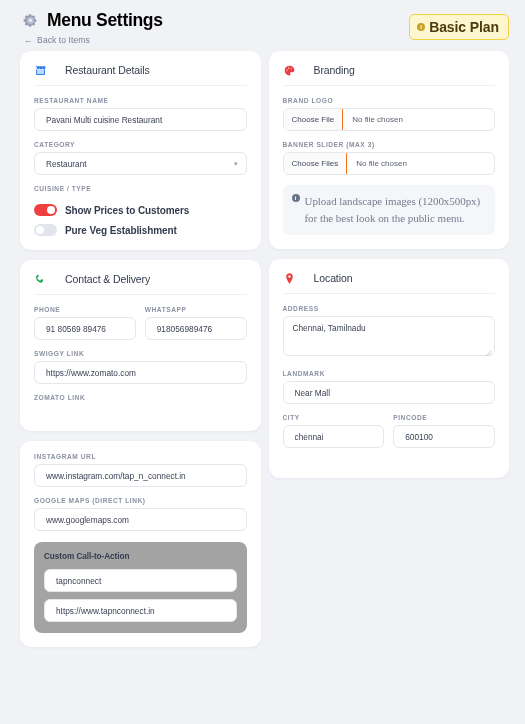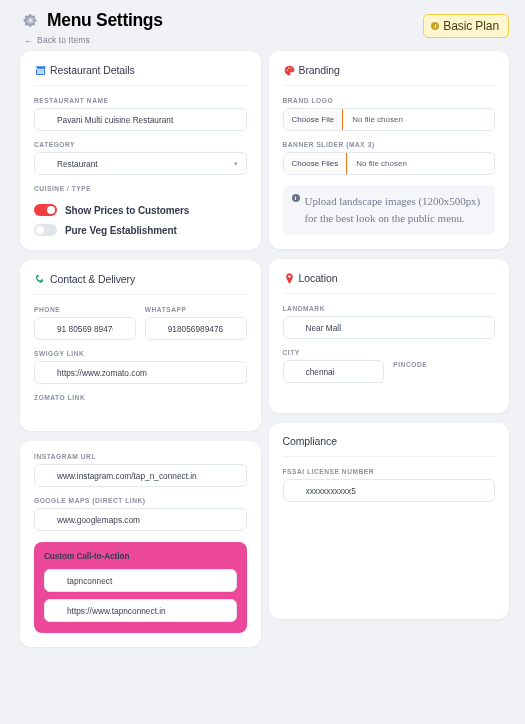--- a/index.html
+++ b/index.html
@@ -30,21 +30,21 @@
   }
   .arrow-left { font-size: 9px; line-height: 1; }
 
   .plan-badge {
     margin-top: 4px;
     background: #fef6cf; border: 1px solid #f2d23f;
     border-radius: 5px; padding: 4px 9px 4px 7px;
     display: flex; align-items: center; gap: 4px;
     cursor: pointer;
   }
-  .plan-badge-label { font-size: 12px; font-weight: normal; color: #4a3c0b; letter-spacing: -0.1px; }
+  .plan-badge-label { font-size: 14px; font-weight: bold; color: #4a3c0b; letter-spacing: -0.1px; }
   .badge-dot {
     width: 8px; height: 8px; border-radius: 50%;
     background: #c9a227; color: #fff; font-size: 6px; font-weight: bold;
     display: flex; align-items: center; justify-content: center;
     line-height: 1;
   }
 
   
   .grid {
     display: grid;
@@ -54,42 +54,42 @@
   }
   .col { display: flex; flex-direction: column; gap: 10px; }
 
   .card {
     background: #ffffff;
     border-radius: 11px;
     padding: 12px 14px 14px 14px;
     box-shadow: 0 1px 3px rgba(30,40,70,0.05);
   }
   .card-head {
-    display: flex; align-items: center; gap: 3px;
+    display: flex; align-items: center; gap: 18px;
     padding-bottom: 9px;
     border-bottom: 1px solid #eef0f4;
     margin-bottom: 11px;
   }
   .card-title { font-size: 10.5px; color: #323a4d; letter-spacing: -0.1px; }
   .card-icon { width: 13px; height: 13px; display: block; flex: 0 0 auto; }
 
   .field { margin-bottom: 10px; }
   .field:last-child { margin-bottom: 16px; }
   .flabel {
     display: block;
     font-size: 6.6px; font-weight: bold; color: #8b91a3;
     letter-spacing: 0.55px; text-transform: uppercase;
     margin-bottom: 4px;
   }
   .input {
     width: 100%; height: 23px;
     border: 1px solid #e3e7ee; border-radius: 6px;
     background: #fff;
     font-size: 8.3px; color: #3b4254;
-    padding: 0 22px;
+    padding: 0 11px;
     font-family: "Liberation Sans", sans-serif;
     outline: none;
   }
   .input::placeholder { color: #aab0bf; }
   .select-wrap { position: relative; }
   .select-wrap .chev {
     position: absolute; right: 9px; top: 50%;
     transform: translateY(-50%);
     pointer-events: none; color: #99a0b0; font-size: 7px;
   }
@@ -101,21 +101,21 @@
     padding: 6px 9px;
     font-family: "Liberation Sans", sans-serif;
     outline: none;
   }
   .ta-wrap { position: relative; }
   .ta-handle {
     position: absolute; right: 3px; bottom: 3px;
     width: 7px; height: 7px; pointer-events: none;
   }
 
-  .row2 { display: flex; gap: 9px; align-items: center; }
+  .row2 { display: flex; gap: 9px; }
   .row2 > * { flex: 1; min-width: 0; }
 
   
   .toggle-row { display: flex; align-items: center; gap: 8px; margin-top: 12px; cursor: pointer; }
   .toggle-row + .toggle-row { margin-top: 8px; }
   .switch {
     width: 23px; height: 12px; border-radius: 7px;
     position: relative; flex: 0 0 auto;
   }
   .switch.on { background: #ef3f3f; }
@@ -152,21 +152,21 @@
   }
   .note-icon {
     width: 8px; height: 8px; border-radius: 50%;
     background: #6b7governed; background: #6b7489; color: #fff;
     font-size: 6px; font-weight: bold; line-height: 8px; text-align: center;
     flex: 0 0 auto; margin-top: 1px;
   }
   .note-text { font-size: 11px; color: #767d90; line-height: 1.55; letter-spacing: -0.05px; font-family: Liberation Serif, serif; }
 
   .subpanel {
-    background: #ec4899;
+    background: #a3a3a3;
     border-radius: 8px;
     padding: 10px 10px 11px 10px;
     margin-top: 11px;
   }
   .subpanel-title {
     font-size: 8.2px; font-weight: bold; color: #333b4d;
     margin-bottom: 8px; letter-spacing: -0.05px;
   }
   .subpanel .input { margin-bottom: 7px; }
   .subpanel .input:last-child { margin-bottom: 0; }
@@ -339,42 +339,43 @@
         <div class="card-head">
           <span class="card-icon">
             <svg viewBox="0 0 24 24" width="13" height="13">
               <path fill="#ed3b3b" d="M12 2.2c-3.4 0-6.1 2.7-6.1 6 0 4.6 6.1 13.6 6.1 13.6s6.1-9 6.1-13.6c0-3.3-2.7-6-6.1-6z"></path>
               <circle cx="12" cy="8.2" r="2.2" fill="#fff"></circle>
             </svg>
           </span>
           <div class="card-title">Location</div>
         </div>
 
+        <div class="field">
+          <label class="flabel">ADDRESS</label>
+          <div class="ta-wrap">
+            <textarea class="textarea" style="">Chennai, Tamilnadu</textarea>
+            <svg class="ta-handle" viewBox="0 0 8 8">
+              <path stroke="#b9bfcc" stroke-width="0.9" d="M7 1L1 7M7 4L4 7"></path>
+            </svg>
+          </div>
+        </div>
 
         <div class="field">
           <label class="flabel">LANDMARK</label>
           <input class="input" value="Near Mall" style="">
         </div>
 
         <div class="row2 field">
           <div>
             <label class="flabel">CITY</label>
             <input class="input" value="chennai" style="">
           </div>
           <div>
             <label class="flabel">PINCODE</label>
-          </div>
-        </div>
-      </div>
-
-      <div class="card" style="min-height:196px;">
-        <div class="card-head">
-          <div class="card-title">Compliance</div>
-        </div>
-        <div class="field">
-          <label class="flabel">FSSAI LICENSE NUMBER</label>
-          <input class="input" value="xxxxxxxxxxx5" style="">
-        </div>
-      </div>
+            <input class="input" value="600100" style="">
+          </div>
+        </div>
+      </div>
+
 
     </div>
   </div>
 </div>
 
 </body></html>

